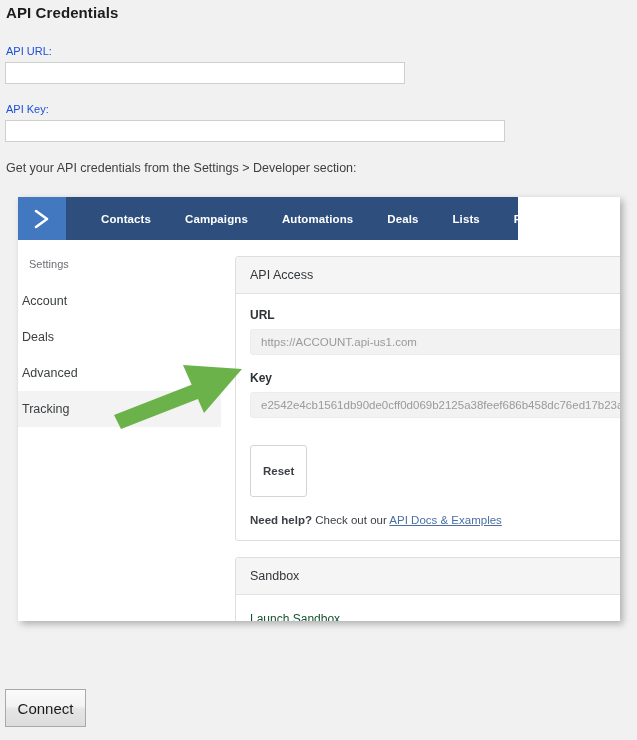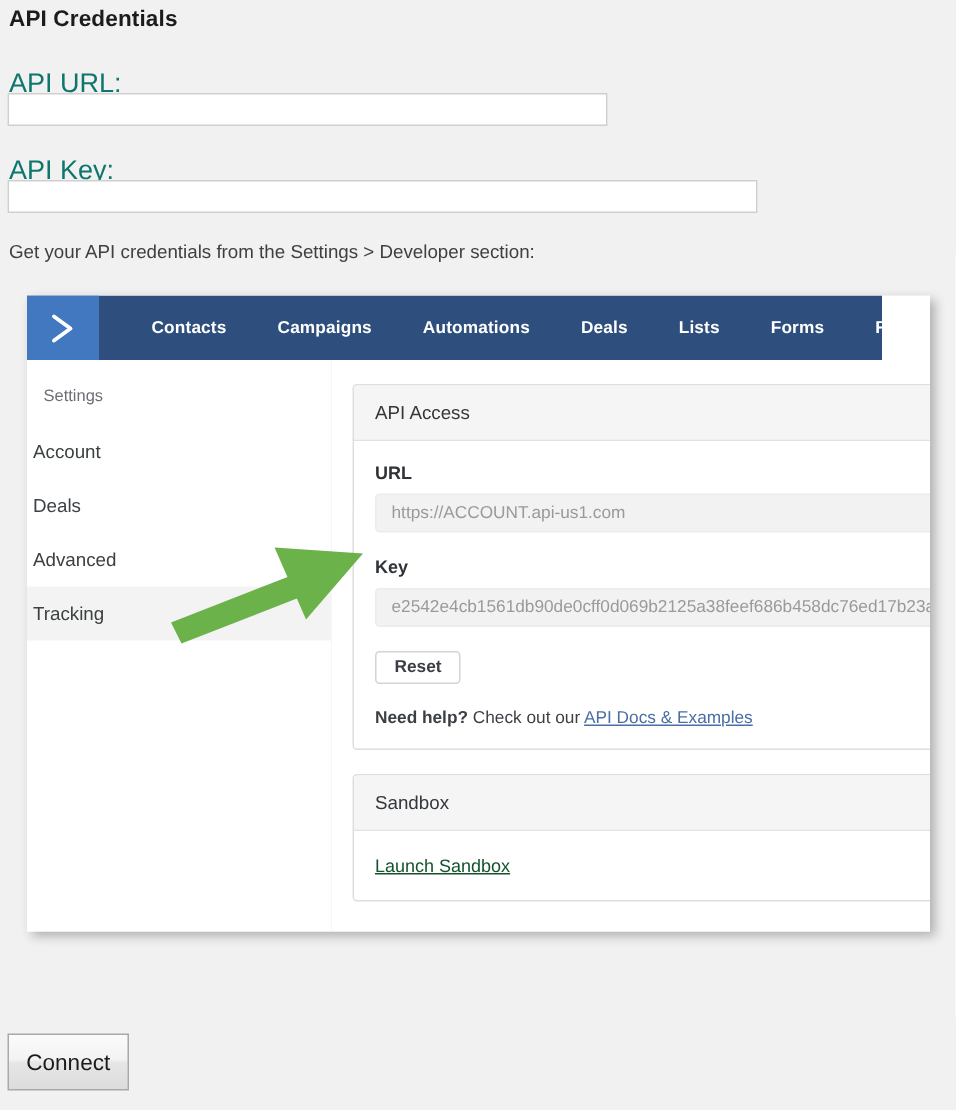--- a/index.html
+++ b/index.html
@@ -22,22 +22,22 @@
     left: 6px;
     top: 4px;
     font-size: 15px;
     font-weight: bold;
     color: #1c1c1c;
     letter-spacing: 0.1px;
   }
   .field-label {
     position: absolute;
     left: 6px;
-    font-size: 18px;
-    color: #0f766e;
+    font-size: 11px;
+    color: #1d4ed8;
   }
   .label-url { top: 45px; }
   .label-key { top: 103px; }
 
   .text-input {
     position: absolute;
     left: 5px;
     height: 22px;
     background: #ffffff;
     border: 1px solid #cfcfcf;
@@ -85,21 +85,21 @@
     overflow: hidden;
     box-shadow: 3px 3px 7px rgba(0,0,0,0.28);
     font-family: "Liberation Sans", sans-serif;
   }
 
   
   .topnav {
     position: absolute;
     left: 0;
     top: 0;
-    width: 570px;
+    width: 500px;
     height: 43px;
     background: #2e4f7d;
     display: flex;
     align-items: stretch;
   }
   .nav-logo {
     width: 48px;
     background: #4178c0;
     display: flex;
     align-items: center;
@@ -220,22 +220,23 @@
     width: 402px;
   }
   .reset-button {
     background: #ffffff;
     border: 1px solid #d4d4d4;
     border-radius: 3px;
     font-family: "Liberation Sans", sans-serif;
     font-size: 11.5px;
     font-weight: bold;
     color: #3b3f44;
-    padding: 4px 12px;
-    cursor: pointer;
+    padding: 19px 12px;
+    cursor: pointer;
+    margin-top: 11px;
   }
   .need-help {
     margin-top: 17px;
     font-size: 11.5px;
     color: #3b3f44;
   }
   .need-help b { font-weight: bold; }
   .link {
     color: #4a6fa5;
     text-decoration: underline;

